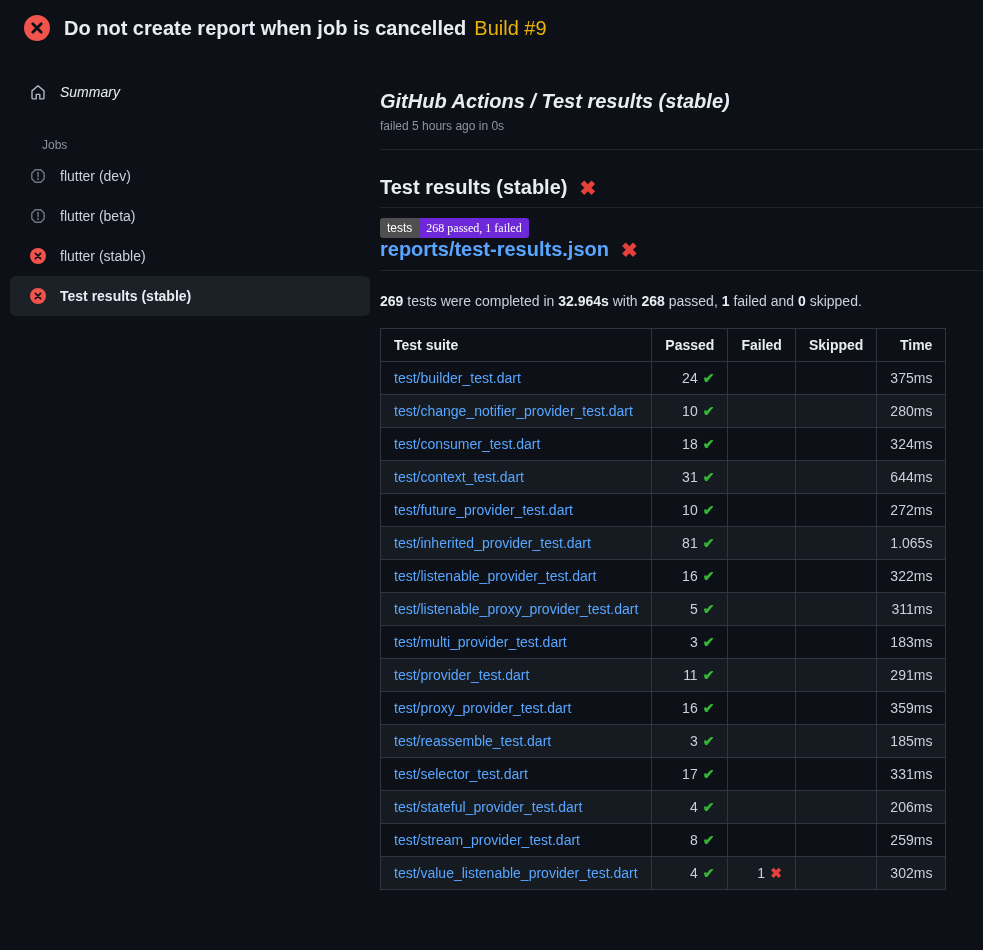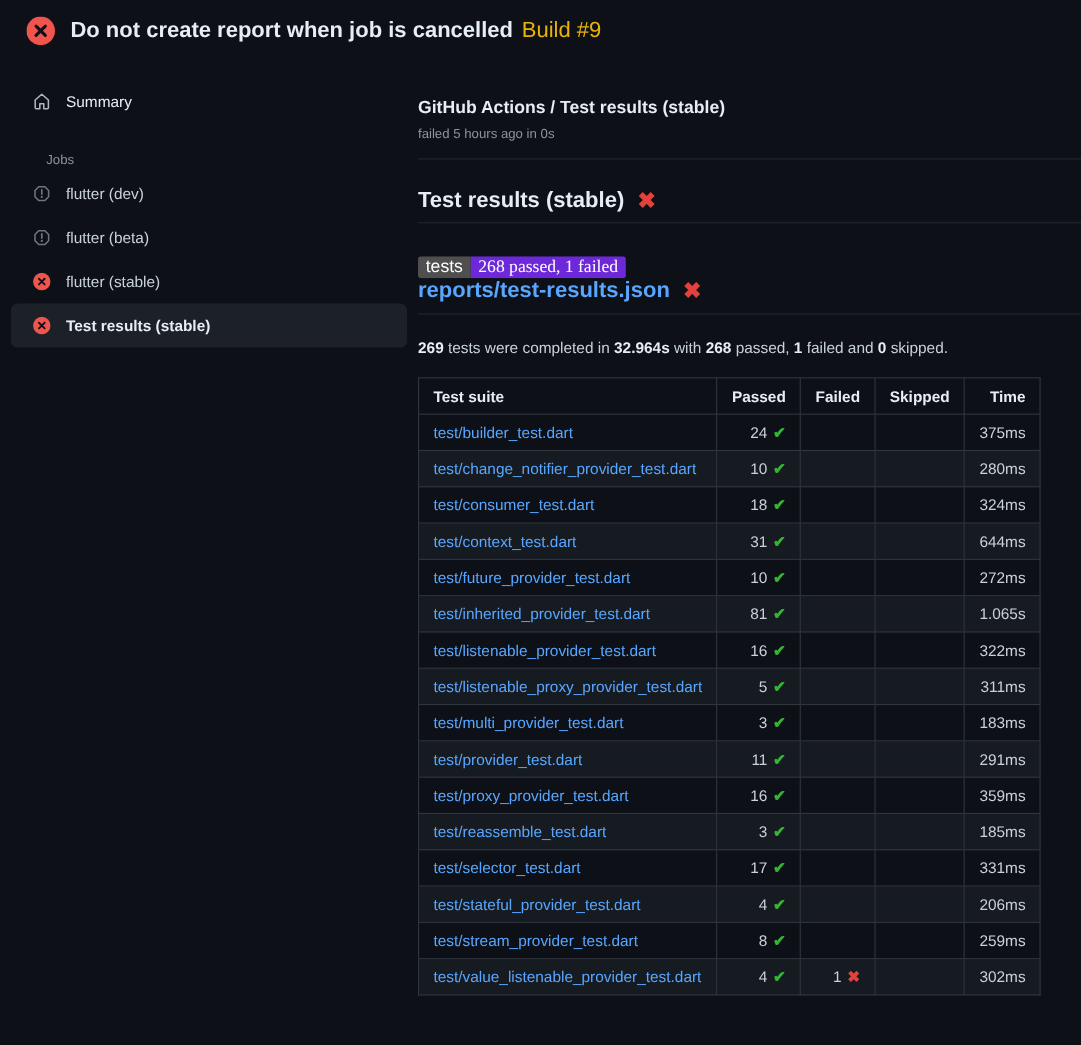--- a/index.html
+++ b/index.html
@@ -15,39 +15,39 @@
   .run-title { font-size:20px; font-weight:700; color:#e6edf3; line-height:26px; }
   .run-build { font-size:20px; font-weight:400; color:#eab308; margin-left:8px; }
 
   
   .layout { display:flex; align-items:flex-start; }
   aside { flex:0 0 380px; width:380px; padding-top:22px; }
   main  { flex:1; min-width:0; padding-top:36px; padding-right:0; }
 
   
   .summary-item { display:flex; align-items:center; gap:14px; padding:8px 20px; margin:0 10px;
-                  border-radius:6px; color:#e6edf3; cursor:pointer; }
+                  border-radius:6px; color:#e6edf3; cursor:pointer;font-style:italic; }
   .jobs-label { margin:30px 12px 4px; padding-left:30px; font-size:12px; color:#8b949e; }
   .job-item { display:flex; align-items:center; gap:14px; height:40px; padding:0 20px; margin:0 10px;
               border-radius:6px; color:#c9d1d9; cursor:pointer; }
   .job-item.selected { background:#1c2128; color:#e6edf3; font-weight:700; }
   .job-item svg, .summary-item svg { display:block; flex:0 0 auto; }
 
   
-  .crumb { font-size:16px; font-weight:700; color:#e6edf3; }
+  .crumb { font-size:20px; font-weight:700; color:#e6edf3;font-style:italic; }
   .meta  { font-size:12px; color:#8b949e; margin-top:6px; }
   .rule  { border:0; border-top:1px solid #21262d; margin:16px 0 0; }
 
   .section-heading { margin-top:26px; padding-bottom:8px; border-bottom:1px solid #21262d;
                      display:flex; align-items:center; gap:12px;
                      font-size:20px; font-weight:600; color:#e6edf3; }
   .cross-glyph { color:#e5413b; font-weight:700; font-size:20px; line-height:1; }
 
-  .badge { display:inline-flex; margin-top:30px; border-radius:3px; overflow:hidden;
-           font-size:16px; line-height:14px; color:#ffffff; }
+  .badge { display:inline-flex; margin-top:10px; border-radius:3px; overflow:hidden;
+           font-size:12px; line-height:14px; color:#ffffff; }
   .badge-label { background:#4f4f4f; padding:3px 7px; }
   .badge-value { background:#6d28d9; padding:3px 7px;font-family:Liberation Serif, serif; }
 
   .report-heading { padding-bottom:9px; border-bottom:1px solid #21262d;
                     display:flex; align-items:center; gap:12px;
                     font-size:20px; font-weight:700; }
   .report-link { color:#58a6ff; text-decoration:none; cursor:pointer; }
 
   .summary-line { margin-top:22px; font-size:14px; color:#c9d1d9; }
   .summary-line b { font-weight:700; color:#e6edf3; }

